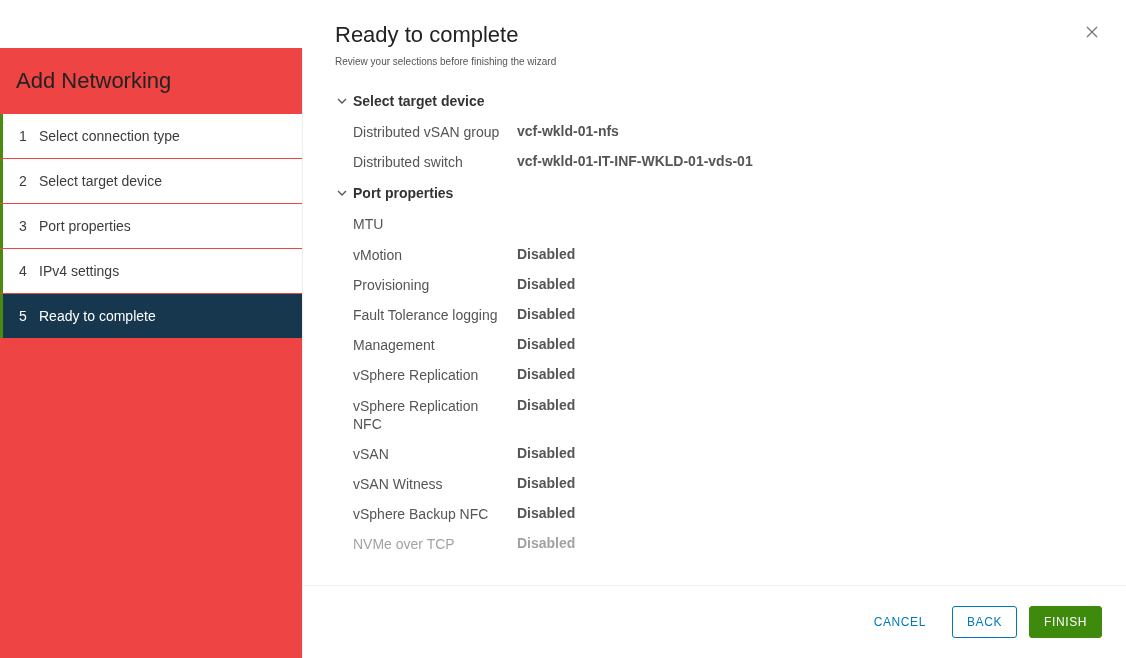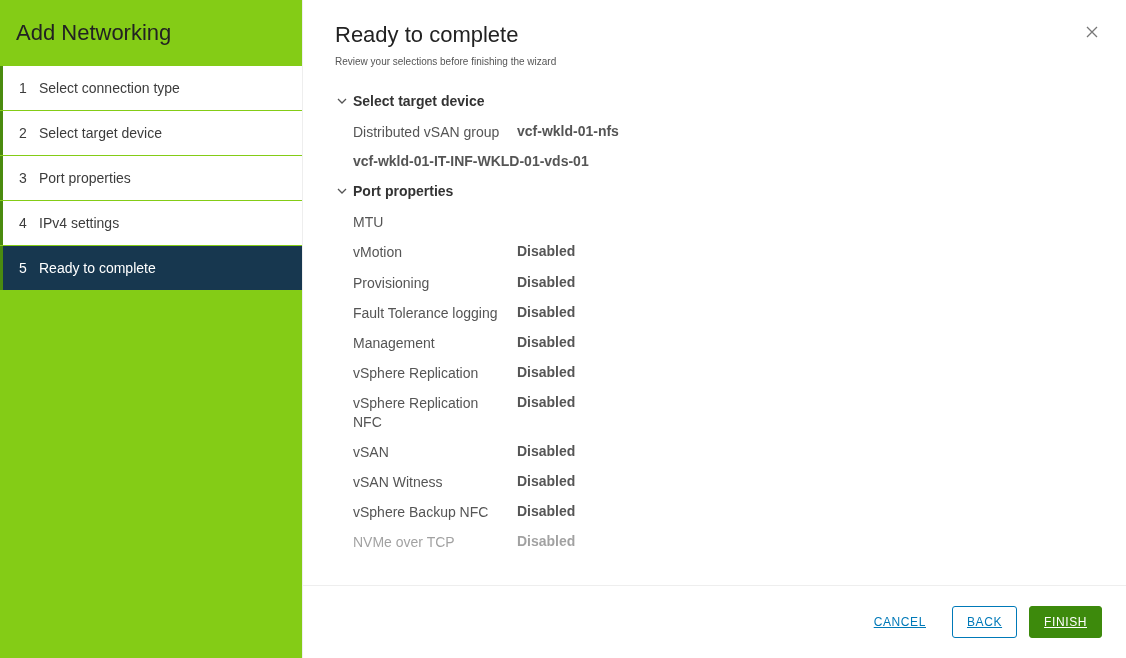--- a/index.html
+++ b/index.html
@@ -8,23 +8,24 @@
       font-size: 14px;
       color: #3c3c3c;
       background: #fff;
       width: 1126px;
       height: 658px;
       overflow: hidden;
       display: flex;
     }
     .sidebar {
       width: 303px;
-      background: #84cc16;
+      background: #ef4444;
       border-right: 1px solid #eeeeee;
       padding: 16px 0 10px 0;
+      margin-top: 48px;
     }
     .sidebar-title {
       font-size: 22px;
       font-weight: 400;
       color: #222;
       padding: 4px 16px 20px 16px;
     }
     .steps { }
     .step {
       display: flex;
@@ -134,21 +135,20 @@
     }
     .btn {
       padding: 8px 14px;
       font-size: 12px;
       letter-spacing: 0.05em;
       border-radius: 3px;
       cursor: pointer;
       border: 1px solid transparent;
       text-transform: uppercase;
       font-weight: 500;
-      text-decoration: underline;
     }
     .btn-link {
       background: transparent;
       color: #0079b8;
       border: none;
     }
     .btn-outline {
       background: #fff;
       color: #0079b8;
       border: 1px solid #0079b8;
@@ -209,20 +209,21 @@
             <path d="M1 3 L5 7 L9 3" stroke="#555" stroke-width="1.3" fill="none"></path>
           </svg>
       </span>
       <span>Select target device</span>
     </div>
     <div class="kv">
       <div class="k">Distributed vSAN group</div>
       <div class="v">vcf-wkld-01-nfs</div>
     </div>
     <div class="kv">
+      <div class="k">Distributed switch</div>
       <div class="v">vcf-wkld-01-IT-INF-WKLD-01-vds-01</div>
     </div>
 
     <div class="section-header">
       <span class="chev">
         <svg width="10" height="10" viewBox="0 0 10 10">
             <path d="M1 3 L5 7 L9 3" stroke="#555" stroke-width="1.3" fill="none"></path>
           </svg>
       </span>
       <span>Port properties</span>

